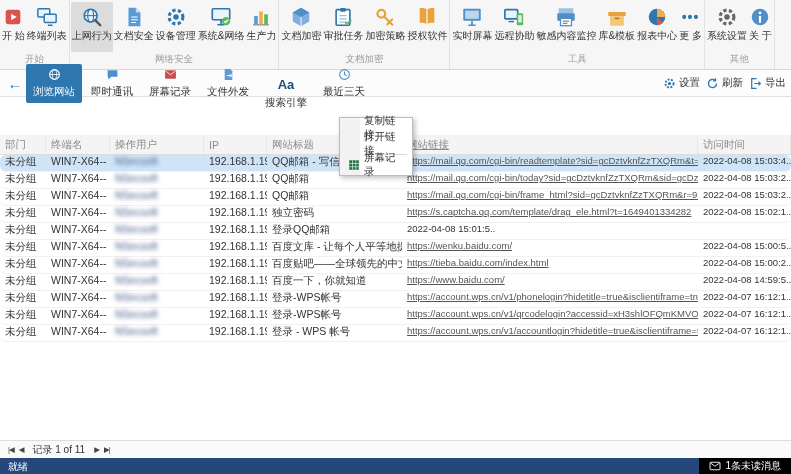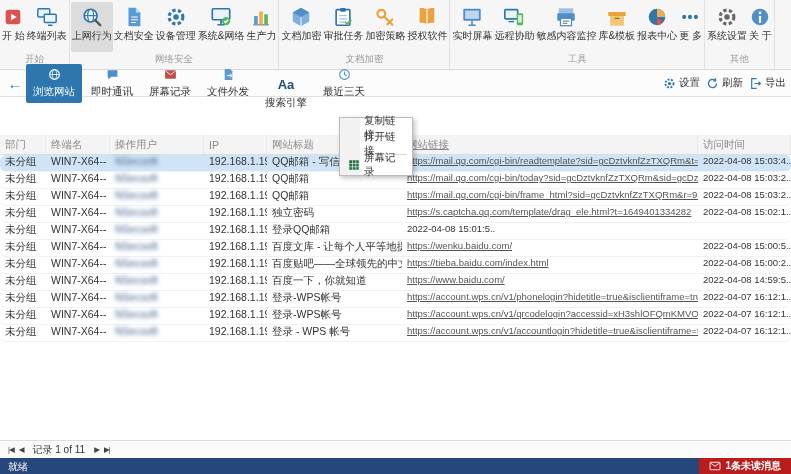--- a/index.html
+++ b/index.html
@@ -50,21 +50,21 @@
 
   
   .pager {position:absolute; left:0; right:0; bottom:16px; height:18px; border-top:1px solid #ddd; background:#fafafa;
     display:flex; align-items:center; padding:0 8px; gap:5px; font-size:10px; color:#333;}
   .pg-btn {color:#444; font-size:7.5px; cursor:pointer; letter-spacing:-1px;}
   .pg-text {margin:16px 4px;}
 
   
   .statusbar {position:absolute; left:0; right:0; bottom:0; height:16px; background:#26477b; color:#fff;
     display:flex; align-items:flex-end; font-size:10px; padding-left:8px;}
-  .sb-msg {margin-left:auto; height:100%; background:#b91c1c; display:flex; align-items:center; gap:4px; padding:0 10px; cursor:pointer;font-weight:bold;}
+  .sb-msg {margin-left:auto; height:100%; background:#000000; display:flex; align-items:center; gap:4px; padding:0 10px; cursor:pointer;}
 </style>
 </head>
 <body>
 
 <div class="app">
 
   <div class="ribbon">
 
     <div class="rgroup">
       <div class="rgroup-items">

